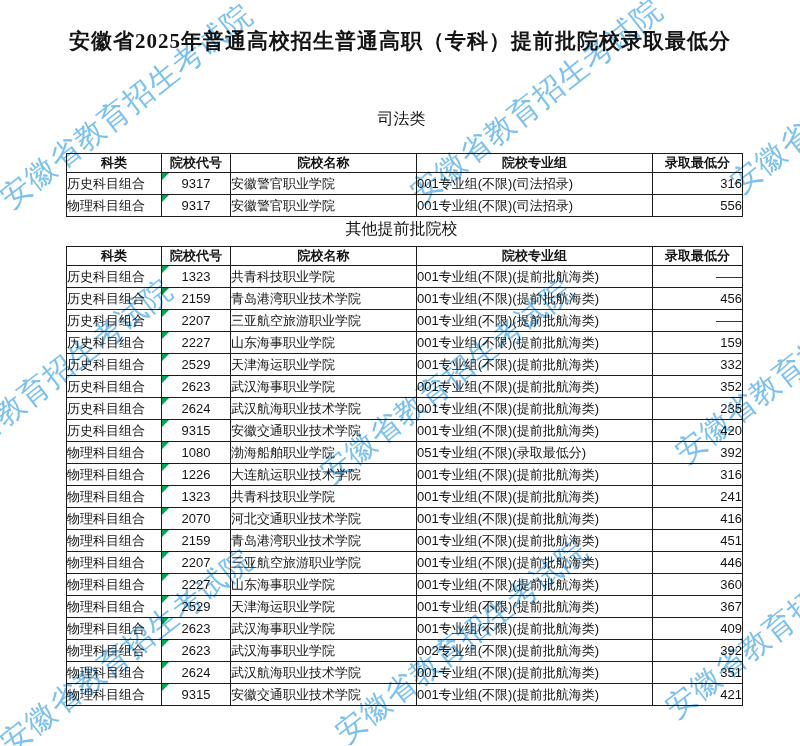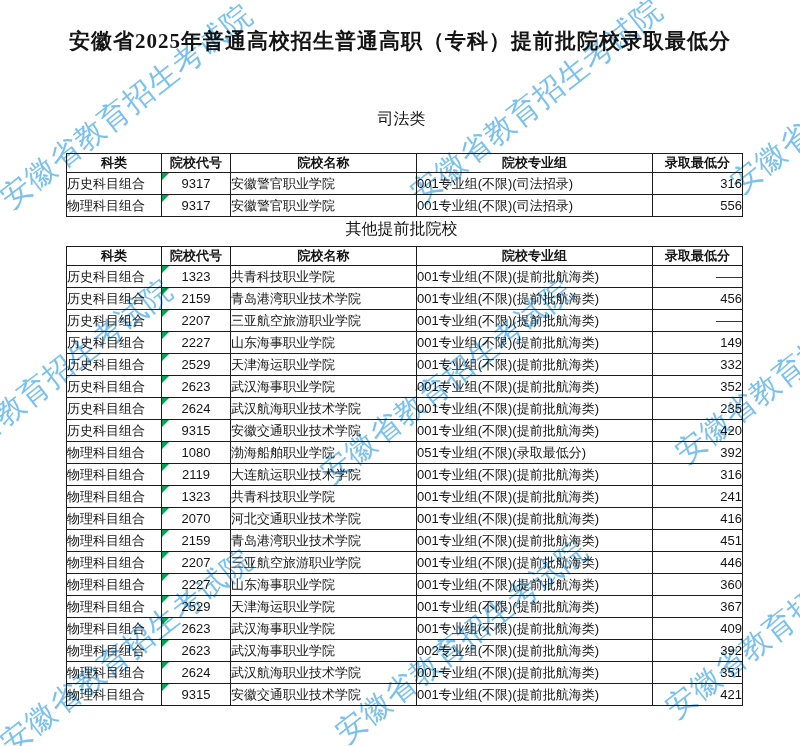--- a/index.html
+++ b/index.html
@@ -116,21 +116,21 @@
           <td class="col-1"><i class="flag"></i><span>2207</span></td>
           <td class="col-2">三亚航空旅游职业学院</td>
           <td class="col-3">001专业组(不限)(提前批航海类)</td>
           <td class="col-4">——</td>
         </tr>
         <tr>
           <td class="col-0">历史科目组合</td>
           <td class="col-1"><i class="flag"></i><span>2227</span></td>
           <td class="col-2">山东海事职业学院</td>
           <td class="col-3">001专业组(不限)(提前批航海类)</td>
-          <td class="col-4">149</td>
+          <td class="col-4">159</td>
         </tr>
         <tr>
           <td class="col-0">历史科目组合</td>
           <td class="col-1"><i class="flag"></i><span>2529</span></td>
           <td class="col-2">天津海运职业学院</td>
           <td class="col-3">001专业组(不限)(提前批航海类)</td>
           <td class="col-4">332</td>
         </tr>
         <tr>
           <td class="col-0">历史科目组合</td>
@@ -155,21 +155,21 @@
         </tr>
         <tr>
           <td class="col-0">物理科目组合</td>
           <td class="col-1"><i class="flag"></i><span>1080</span></td>
           <td class="col-2">渤海船舶职业学院</td>
           <td class="col-3">051专业组(不限)(录取最低分)</td>
           <td class="col-4">392</td>
         </tr>
         <tr>
           <td class="col-0">物理科目组合</td>
-          <td class="col-1"><i class="flag"></i><span>2119</span></td>
+          <td class="col-1"><i class="flag"></i><span>1226</span></td>
           <td class="col-2">大连航运职业技术学院</td>
           <td class="col-3">001专业组(不限)(提前批航海类)</td>
           <td class="col-4">316</td>
         </tr>
         <tr>
           <td class="col-0">物理科目组合</td>
           <td class="col-1"><i class="flag"></i><span>1323</span></td>
           <td class="col-2">共青科技职业学院</td>
           <td class="col-3">001专业组(不限)(提前批航海类)</td>
           <td class="col-4">241</td>

